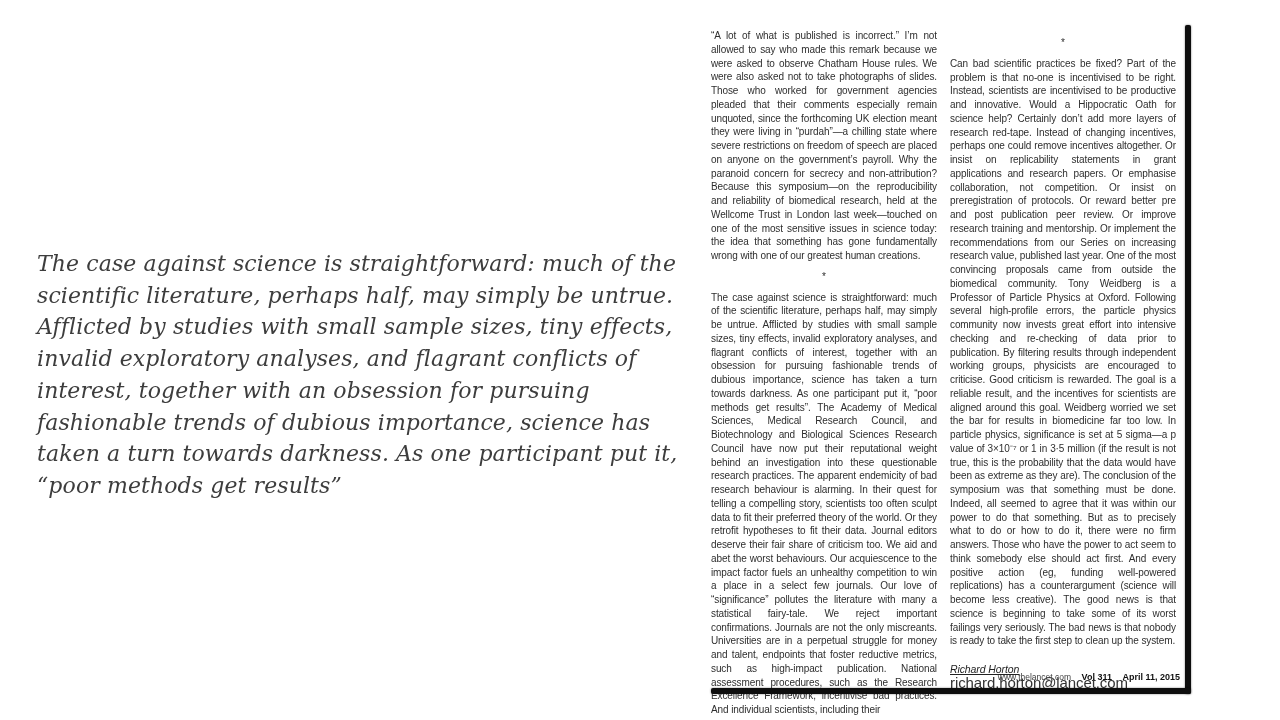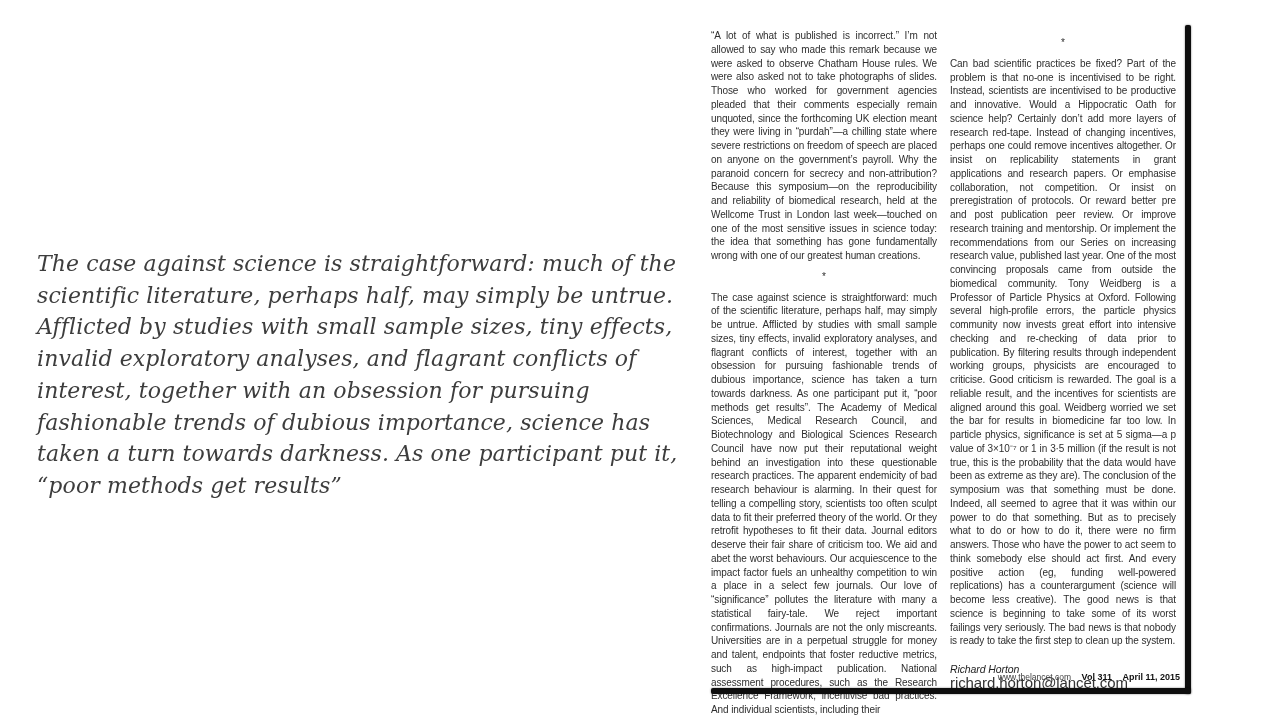--- a/index.html
+++ b/index.html
@@ -43,20 +43,21 @@
     margin: 7px 0 7px 0;
     letter-spacing: 0;
   }
 
   .signature { margin-top: 15px; }
   .author-name {
     font-style: italic;
     font-size: 10.5px;
     color: #222222;
     line-height: 13px;
+    text-decoration: underline;
   }
   .author-email {
     font-size: 15px;
     color: #333333;
     line-height: 13px;
   }
 
   .journal-footer {
     position: absolute;
     left: 930px;

